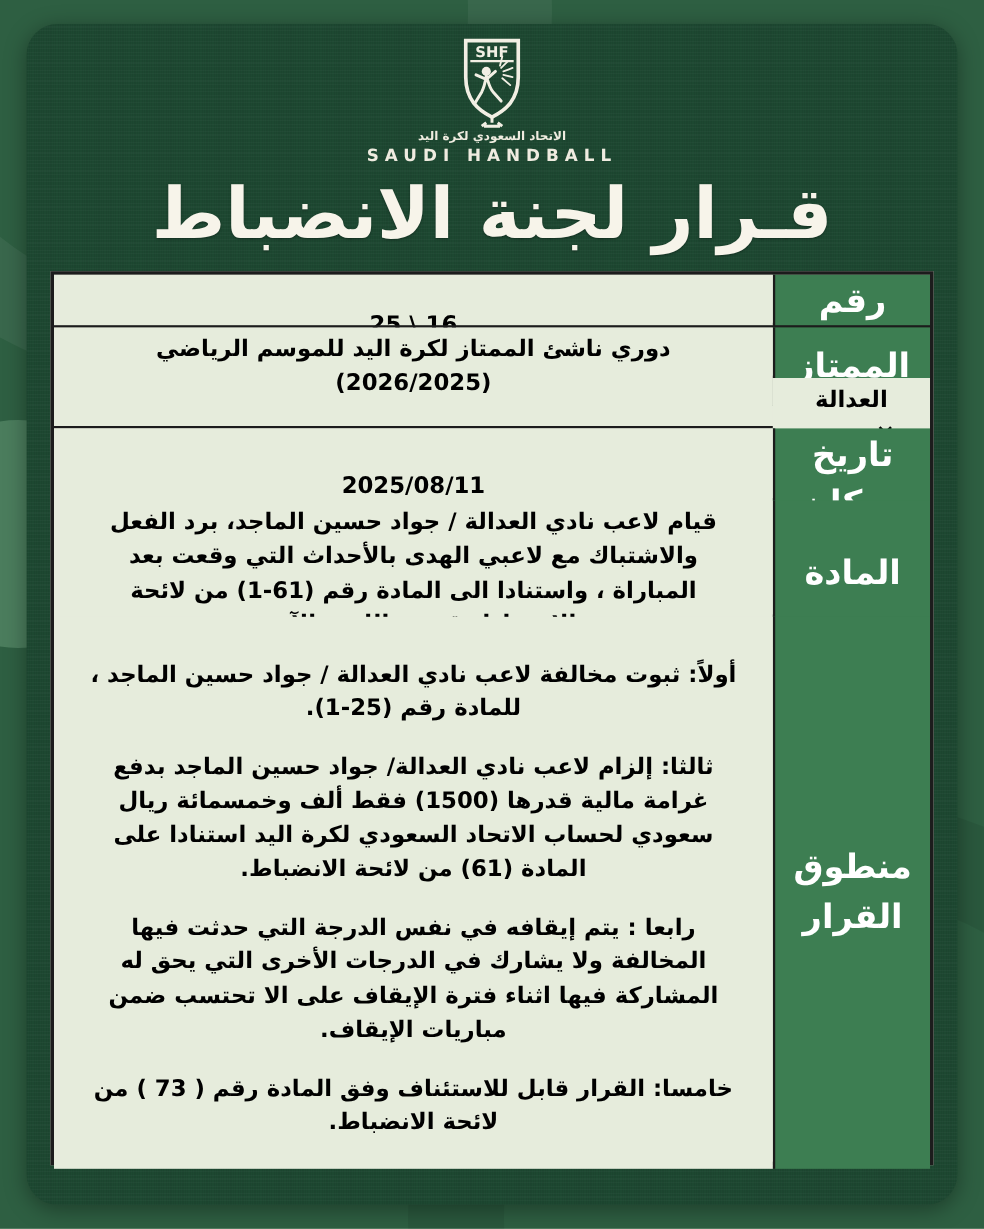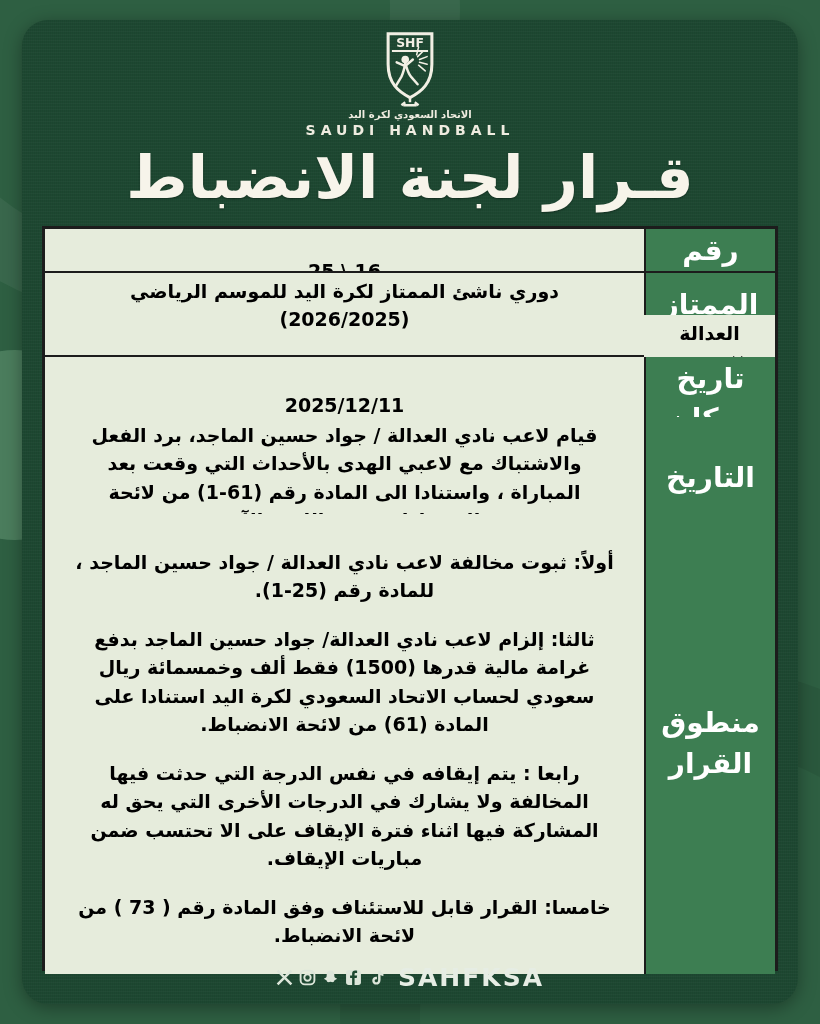--- a/index.html
+++ b/index.html
@@ -118,59 +118,36 @@
       <div class="value-cell">دوري ناشئ الممتاز لكرة اليد للموسم الرياضي (2026/2025)</div>
     </div>
 
     <div class="row row-h42">
       <div class="value-cell">العدالة  ×  دوري</div>
     </div>
 
     <div class="row row-h60">
       <div class="label-cell">تاريخ ومكان المباراة</div>
       <div class="value-cell">
-        <div>2025/12/11</div>
+        <div>2025/08/11</div>
         <div>صالة نادي الروضة بالإحساء</div>
       </div>
     </div>
 
     <div class="row row-h97">
-      <div class="label-cell">التاريخ</div>
+      <div class="label-cell">المادة</div>
       <div class="value-cell">قيام لاعب نادي العدالة / جواد حسين الماجد، برد الفعل والاشتباك مع لاعبي الهدى بالأحداث التي وقعت بعد المباراة ، واستنادا الى المادة رقم (61-1) من لائحة الانضباط، قررت اللجنة الآتي:</div>
     </div>
 
     <div class="row row-grow">
       <div class="label-cell">منطوق القرار</div>
       <div class="value-cell">
         <div class="clause">أولاً: ثبوت مخالفة لاعب نادي العدالة /  جواد حسين الماجد ، للمادة رقم (25-1).</div>
         <div class="clause">ثالثا: إلزام لاعب نادي العدالة/ جواد حسين الماجد بدفع غرامة مالية قدرها (1500) فقط ألف وخمسمائة ريال سعودي لحساب الاتحاد السعودي لكرة اليد استنادا على المادة (61) من لائحة الانضباط.</div>
         <div class="clause">رابعا : يتم إيقافه في نفس الدرجة التي حدثت فيها المخالفة ولا يشارك في الدرجات الأخرى التي يحق له المشاركة فيها اثناء فترة الإيقاف على الا تحتسب ضمن مباريات الإيقاف.</div>
         <div class="clause">خامسا: القرار قابل للاستئناف وفق المادة رقم ( 73 ) من لائحة الانضباط.</div>
       </div>
     </div>
 
   </div>
 
-  <div class="footer">
-    <span class="icons">
-      <svg width="17" height="17" viewBox="0 0 16 16">
-        <path d="M1.5 1.5 L14.5 14.5 M14.5 1.5 L1.5 14.5" stroke="#dde6da" stroke-width="2.4"></path>
-      </svg>
-      <svg width="17" height="17" viewBox="0 0 16 16">
-        <rect x="1.5" y="1.5" width="13" height="13" rx="4" fill="none" stroke="#dde6da" stroke-width="1.8"></rect>
-        <circle cx="8" cy="8" r="3" fill="none" stroke="#dde6da" stroke-width="1.8"></circle>
-        <circle cx="12.2" cy="3.8" r="1.1" fill="#dde6da"></circle>
-      </svg>
-      <svg width="17" height="17" viewBox="0 0 16 16">
-        <path d="M8 1.5 c-2.6 0 -3.6 1.9 -3.6 3.8 c0 .9 0 1.7 -.2 2.2 c-.4 .9 -1.6 1.1 -2.4 1.6 c.9 .9 2.1 .8 2.4 1.6 c.2 .6 .5 1.3 1.2 1.6 c.9 .4 1.6 -.2 2.6 -.2 s1.7 .6 2.6 .2 c.7 -.3 1 -1 1.2 -1.6 c.3 -.8 1.5 -.7 2.4 -1.6 c-.8 -.5 -2 -.7 -2.4 -1.6 c-.2 -.5 -.2 -1.3 -.2 -2.2 c0 -1.9 -1 -3.8 -3.6 -3.8 z" fill="#dde6da"></path>
-      </svg>
-      <svg width="17" height="17" viewBox="0 0 16 16">
-        <rect x="1" y="1" width="14" height="14" rx="2.5" fill="#dde6da"></rect>
-        <path d="M9 15 V8.5 h2 l.4 -2.3 H9 V4.8 c0 -.7 .3 -1.1 1.1 -1.1 h1.3 V1.6 C11 1.5 10.2 1.5 9.6 1.5 C7.8 1.5 6.7 2.6 6.7 4.5 v1.7 H4.8 V8.5 h1.9 V15 z" fill="#1d4831"></path>
-      </svg>
-      <svg width="17" height="17" viewBox="0 0 16 16">
-        <path d="M9.5 1.5 h2.3 c.2 1.6 1.1 2.6 2.7 2.8 v2.3 c-1 0 -1.9 -.3 -2.7 -.9 v4.6 c0 2.9 -1.8 4.4 -4 4.4 c-2.2 0 -3.8 -1.6 -3.8 -3.7 c0 -2.4 2 -3.9 4.4 -3.6 v2.4 c-1.1 -.3 -2.1 .3 -2.1 1.3 c0 .9 .7 1.4 1.5 1.4 c.9 0 1.7 -.6 1.7 -2 z" fill="#dde6da"></path>
-      </svg>
-    </span>
-    <span class="handle">SAHFKSA</span>
-  </div>
 
 </div>
 
 </body></html>

